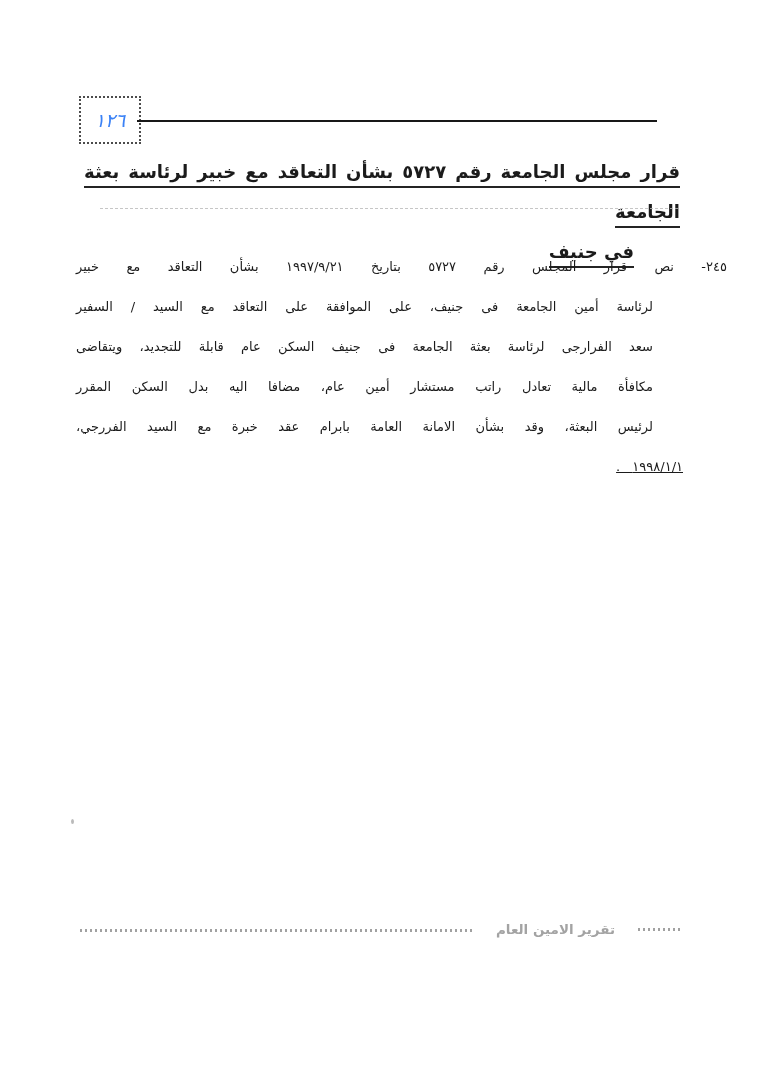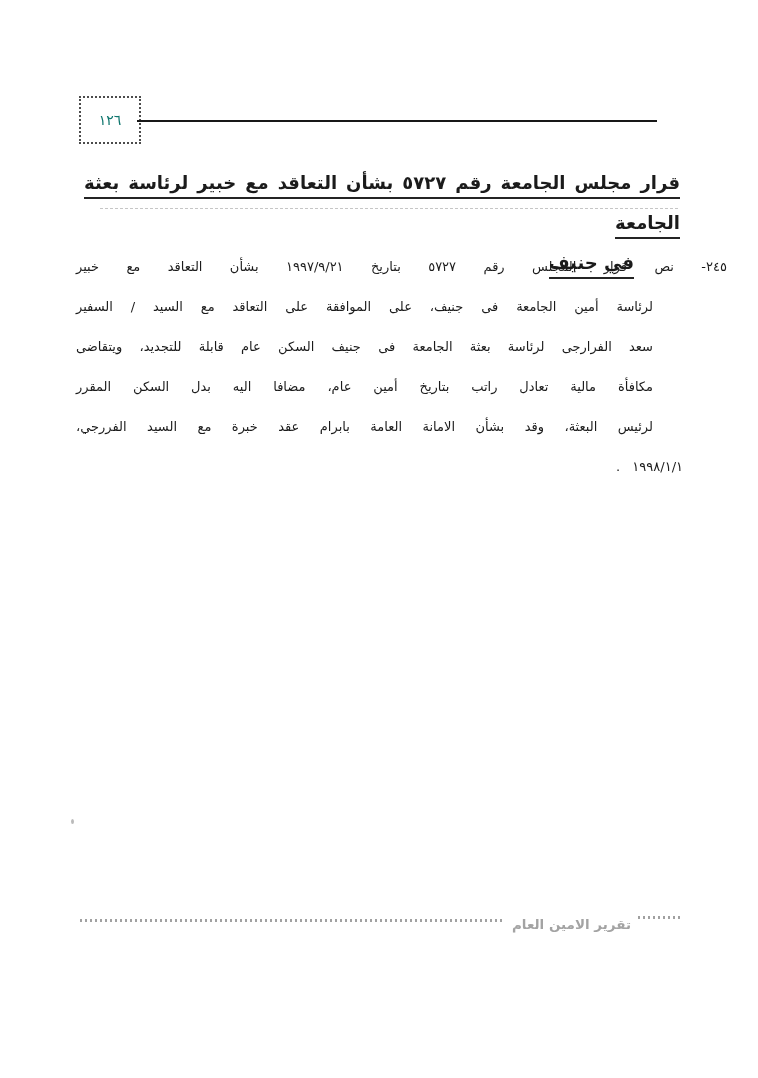--- a/index.html
+++ b/index.html
@@ -15,36 +15,37 @@
     overflow: hidden;
   }
 
   
   .pageno-box {
     position: absolute;
     left: 79px; top: 96px;
     width: 58px; height: 44px;
     border: 2px dotted #4c4c4c;
     display: flex; align-items: center; justify-content: center;
-    font-size: 14px;
+    font-size: 19px;
     letter-spacing: 4px;
-    color: #0f766e;
+    color: #3b82f6;
+    font-style: italic;
   }
   
   .top-rule {
     position: absolute;
     left: 137px; top: 120px;
     width: 520px; height: 2px;
     background: #181818;
   }
 
   
   .heading {
     position: absolute;
-    right: 78px; left: 84px; top: 163px;
+    right: 78px; left: 84px; top: 152px;
     font-size: 18px;
     font-weight: bold;
     line-height: 40px;
   }
   .h-line1 { text-align: justify; text-align-last: justify; text-justify: inter-word; }
   .h-line2 { text-align: right; padding-right: 46px; }
   .u { border-bottom: 2px solid #242424; padding-bottom: 4px; }
   .echo-line {
     position: absolute;
     right: 80px; left: 100px; top: 208px;
@@ -60,29 +61,30 @@
     line-height: 40px;
   }
   .pline { text-align: justify; text-align-last: justify; text-justify: inter-word; }
   .pline.first { margin-right: -74px; }
   .itemno { letter-spacing: 6px; }
   .pline.date {
     text-align: right; text-align-last: right;
     margin-right: -30px;
     letter-spacing: 2px;
     word-spacing: 8px;
+    text-decoration: underline;
   }
 
   
   .footer {
     position: absolute;
     top: 916px; right: 78px; left: 80px;
     height: 26px;
-    display: flex; 
-    gap: 7px;
+    display: flex; align-items: center;
+    gap: 23px;
   }
   .dash {
     height: 3px;
     background-image: repeating-linear-gradient(90deg, #909090 0 2px, transparent 2px 5px);
     background-position: 0 0;
     opacity: 0.85;
   }
   .dash.short { width: 42px; }
   .dash.long { flex: 1; margin-top: 3px; }
   .footer-text {
@@ -121,21 +123,21 @@
     <div class="h-line2">
       <span class="u">في جنيف</span>
     </div>
   </div>
   <div class="echo-line"></div>
 
   <div class="para">
     <div class="pline first"><span class="itemno">٢٤٥-</span> <span>نص قرار المجلس رقم ٥٧٢٧ بتاريخ ١٩٩٧/٩/٢١ بشأن التعاقد مع خبير</span></div>
     <div class="pline">لرئاسة أمين الجامعة فى جنيف، على الموافقة على التعاقد مع السيد / السفير</div>
     <div class="pline">سعد الفرارجى لرئاسة بعثة الجامعة فى جنيف السكن عام قابلة للتجديد، ويتقاضى</div>
-    <div class="pline">مكافأة مالية تعادل راتب بتاريخ أمين عام، مضافا اليه بدل السكن المقرر</div>
+    <div class="pline">مكافأة مالية تعادل راتب مستشار أمين عام، مضافا اليه بدل السكن المقرر</div>
     <div class="pline">لرئيس البعثة، وقد بشأن الامانة العامة بابرام عقد خبرة مع السيد الفررجي،</div>
     <div class="pline date">١٩٩٨/١/١ .</div>
   </div>
 
   <div class="footer">
     <div class="dash short"></div>
     <div class="footer-text">تقرير الامين العام</div>
     <div class="dash long"></div>
   </div>
 

